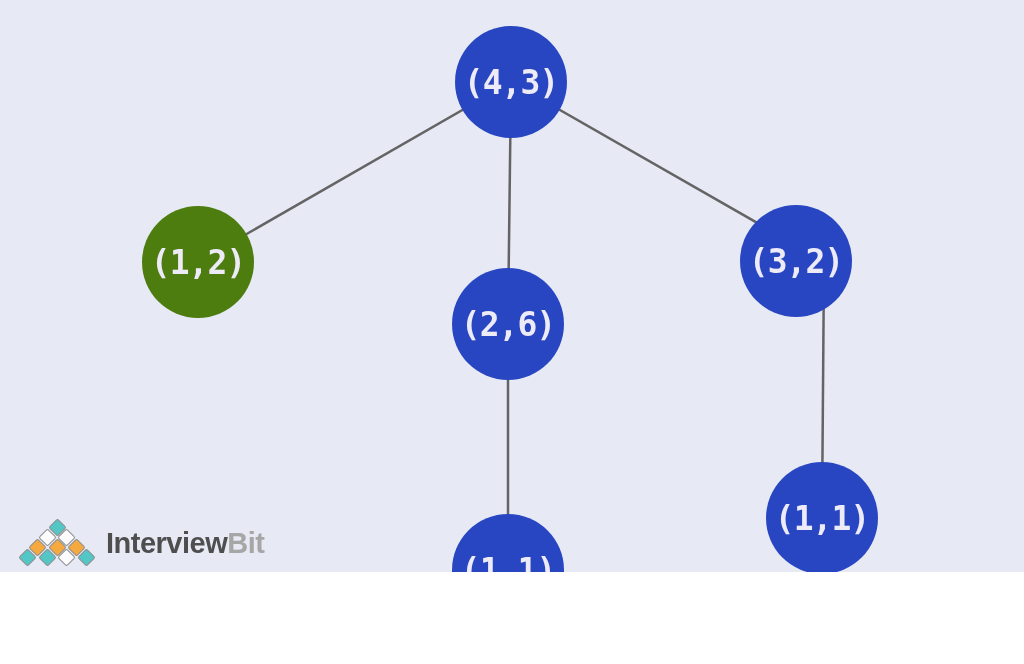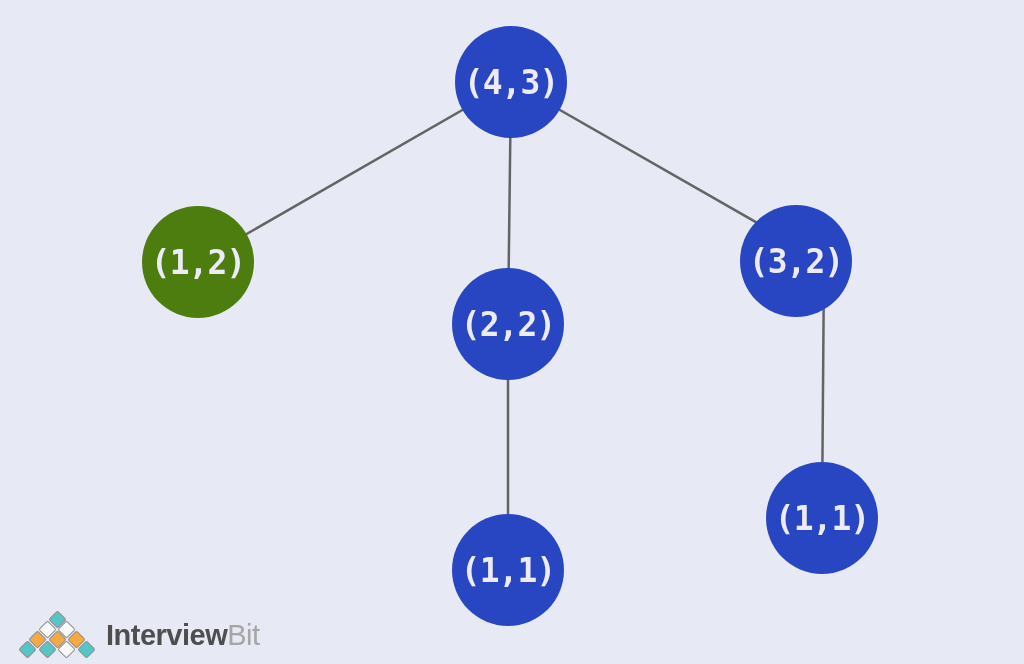--- a/index.html
+++ b/index.html
@@ -2,21 +2,21 @@
 <html><head>
 <meta charset="utf-8">
 <style>
   html, body {
     margin: 0;
     padding: 0;
   }
   #canvas {
     position: relative;
     width: 1024px;
-    height: 664px;
+    height: 572px;
     background: #E7EAF5;
     overflow: hidden;
     font-family: "Liberation Sans", sans-serif;
   }
   #edge-layer {
     position: absolute;
     left: 0;
     top: 0;
     width: 1024px;
     height: 664px;
@@ -58,40 +58,40 @@
     margin-left: 8px;
     font-size: 29px;
     letter-spacing: -0.5px;
     white-space: nowrap;
     line-height: 50px;
   }
   .logo-primary {
     font-weight: 700;
   }
   .logo-secondary {
-    font-weight: 400;
+    font-weight: 700;
   }
 </style>
 </head>
 <body>
 
 <div id="canvas" style="background: rgb(231, 234, 245);">
 
   <svg id="edge-layer" viewBox="0 0 1024 664" xmlns="http://www.w3.org/2000/svg">
       <line x1="511" y1="82" x2="198" y2="262" stroke="#646464" stroke-width="2.5"></line>
       <line x1="511" y1="82" x2="508" y2="324" stroke="#646464" stroke-width="2.5"></line>
       <line x1="511" y1="82" x2="824" y2="261" stroke="#646464" stroke-width="2.5"></line>
       <line x1="508" y1="324" x2="508" y2="570" stroke="#646464" stroke-width="2.5"></line>
       <line x1="824" y1="261" x2="822" y2="518" stroke="#646464" stroke-width="2.5"></line>
     </svg>
 
   <div id="node-layer">
       <div class="tree-node" style="left: 455px; top: 26px; width: 112px; height: 112px; background: rgb(41, 70, 194); color: rgb(237, 235, 247);">(4,3)</div>
       <div class="tree-node" style="left: 142px; top: 206px; width: 112px; height: 112px; background: #4d7c0f; color: rgb(237, 235, 247);">(1,2)</div>
-      <div class="tree-node" style="left: 452px; top: 268px; width: 112px; height: 112px; background: rgb(41, 70, 194); color: rgb(237, 235, 247);">(2,2)</div>
+      <div class="tree-node" style="left: 452px; top: 268px; width: 112px; height: 112px; background: rgb(41, 70, 194); color: rgb(237, 235, 247);">(2,6)</div>
       <div class="tree-node" style="left: 740px; top: 205px; width: 112px; height: 112px; background: rgb(41, 70, 194); color: rgb(237, 235, 247);">(3,2)</div>
       <div class="tree-node" style="left: 452px; top: 514px; width: 112px; height: 112px; background: rgb(41, 70, 194); color: rgb(237, 235, 247);">(1,1)</div>
       <div class="tree-node" style="left: 766px; top: 462px; width: 112px; height: 112px; background: rgb(41, 70, 194); color: rgb(237, 235, 247);">(1,1)</div>
     </div>
 
   <div id="logo">
     <div id="pyramid">
         <span class="diamond" style="background: rgb(83, 198, 198); left: 32.5px; top: 3.25px;"></span>
         <span class="diamond" style="background: rgb(252, 252, 252); left: 22.75px; top: 13px;"></span>
         <span class="diamond" style="background: rgb(252, 252, 252); left: 42.25px; top: 13px;"></span>

